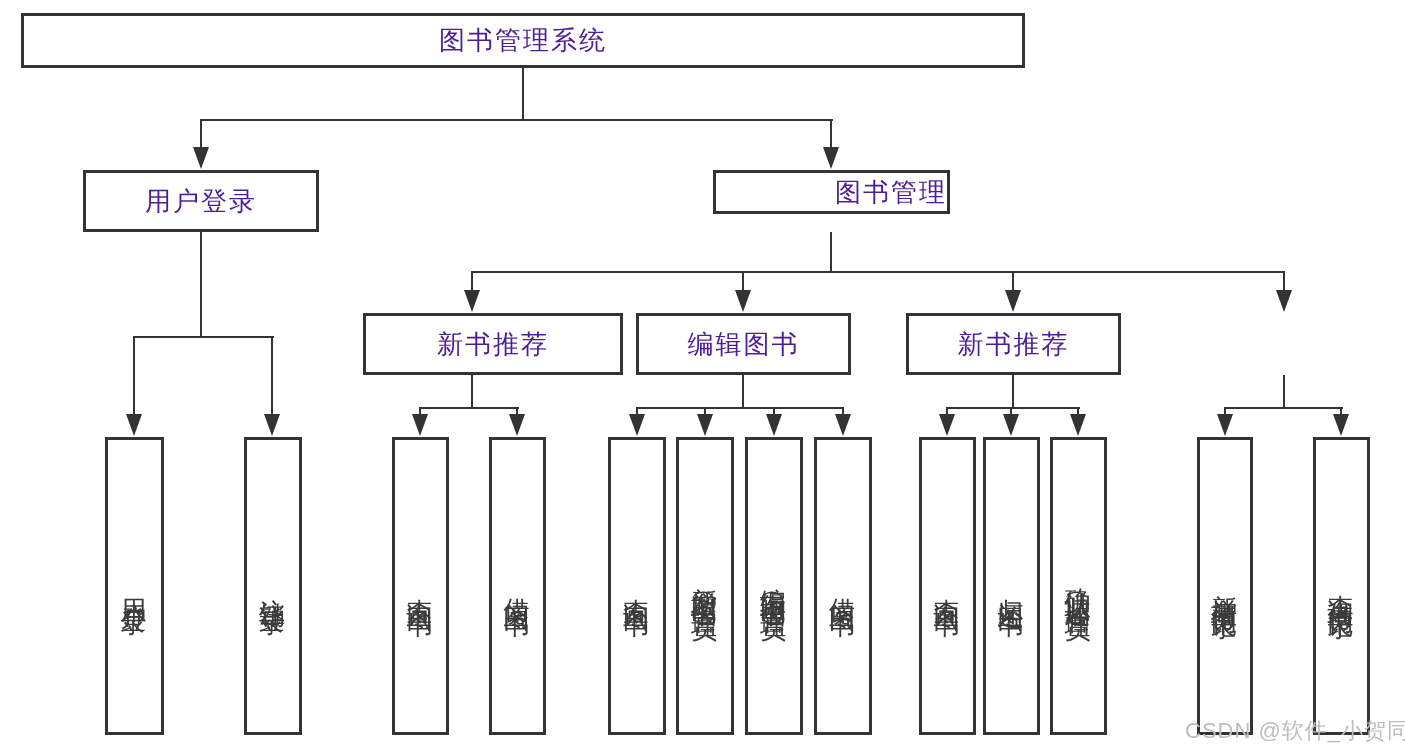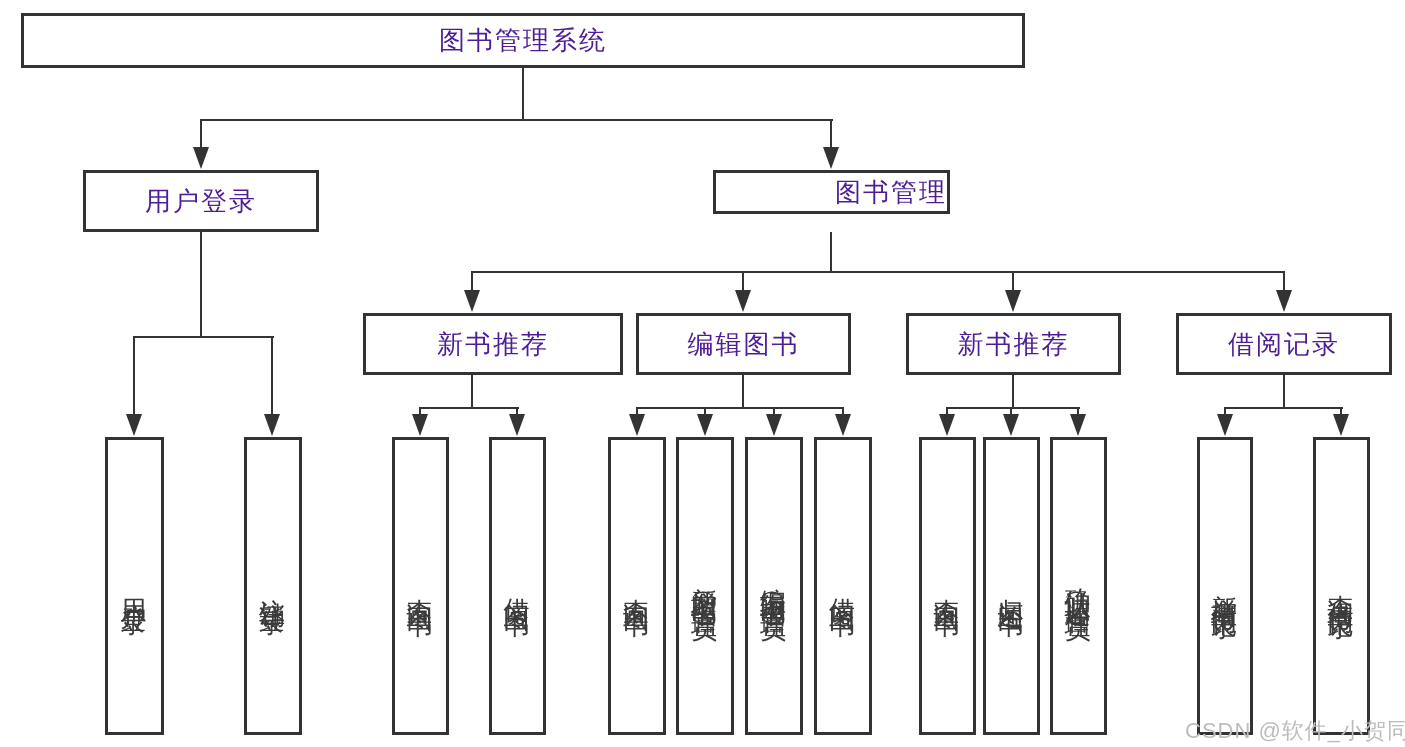--- a/index.html
+++ b/index.html
@@ -75,23 +75,20 @@
   </div>
 
   <div class="box hbox" style="left:636px; top:313px; width:215px; height:62px;">
     <span>编辑图书</span>
   </div>
 
   <div class="box hbox" style="left:906px; top:313px; width:215px; height:62px;">
     <span>新书推荐</span>
   </div>
 
-  <div class="box hbox" style="left:1176px; top:313px; width:216px; height:62px;">
-    <span>借阅记录</span>
-  </div>
 
   <div class="box vbox" style="left:105px; top:437px; width:59px; height:298px;">
     <span>用户登录</span>
   </div>
   <div class="box vbox" style="left:244px; top:437px; width:58px; height:298px;">
     <span>注销登录</span>
   </div>
 
   <div class="box vbox" style="left:392px; top:437px; width:57px; height:298px;">
     <span>查询图书</span>

